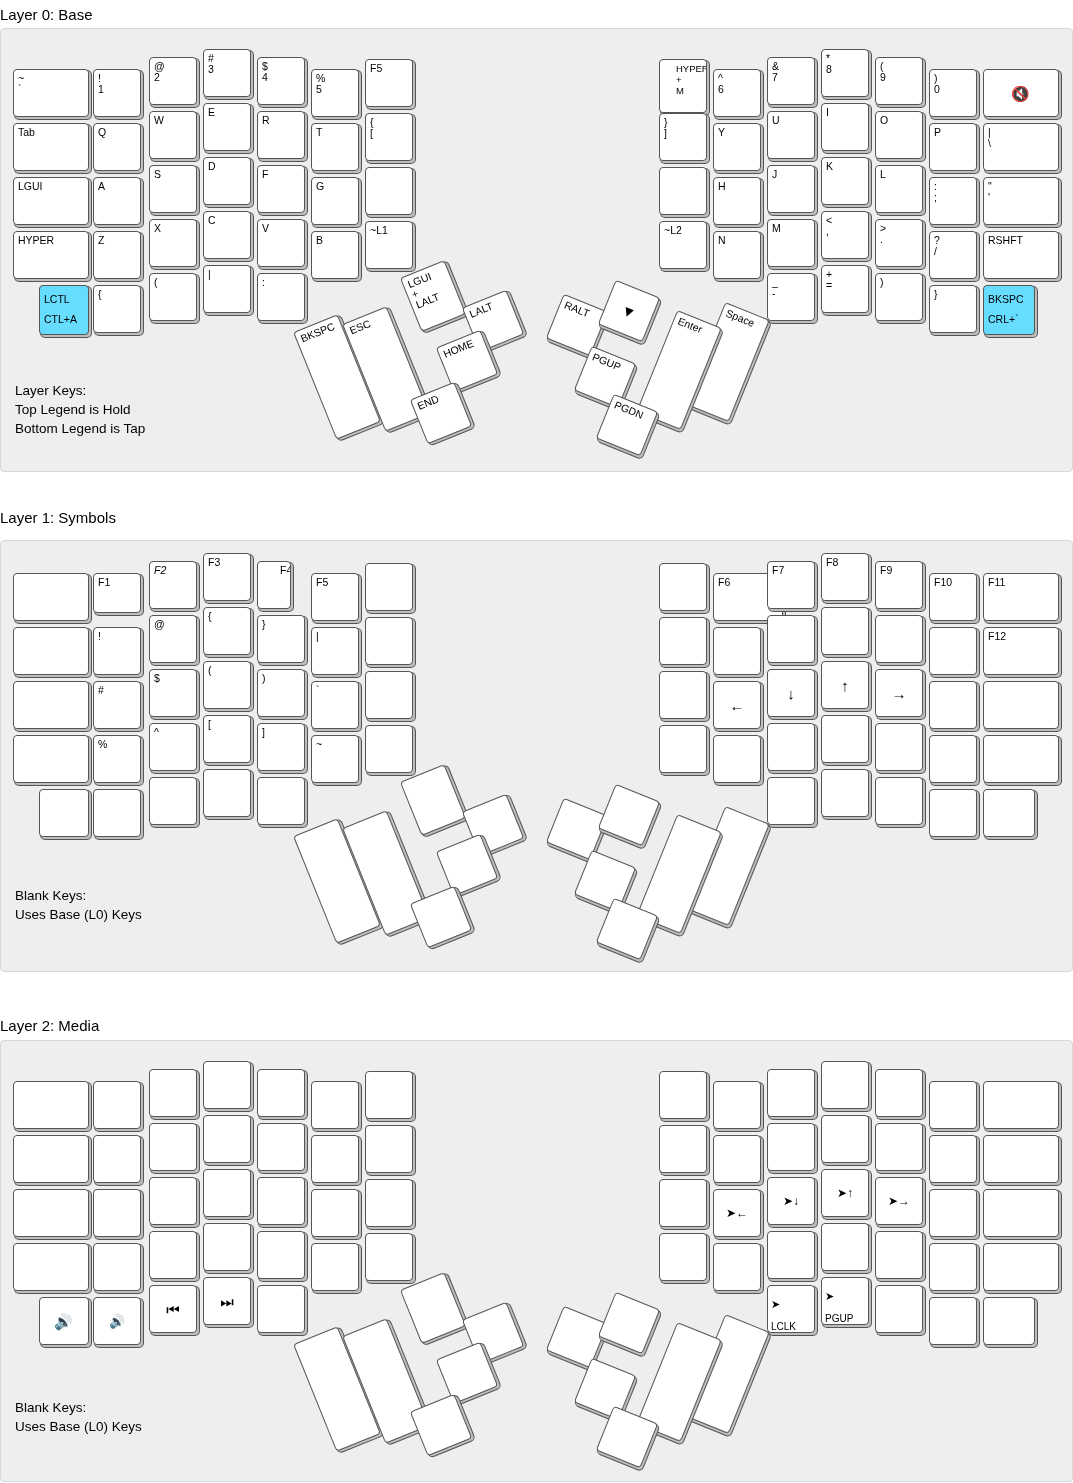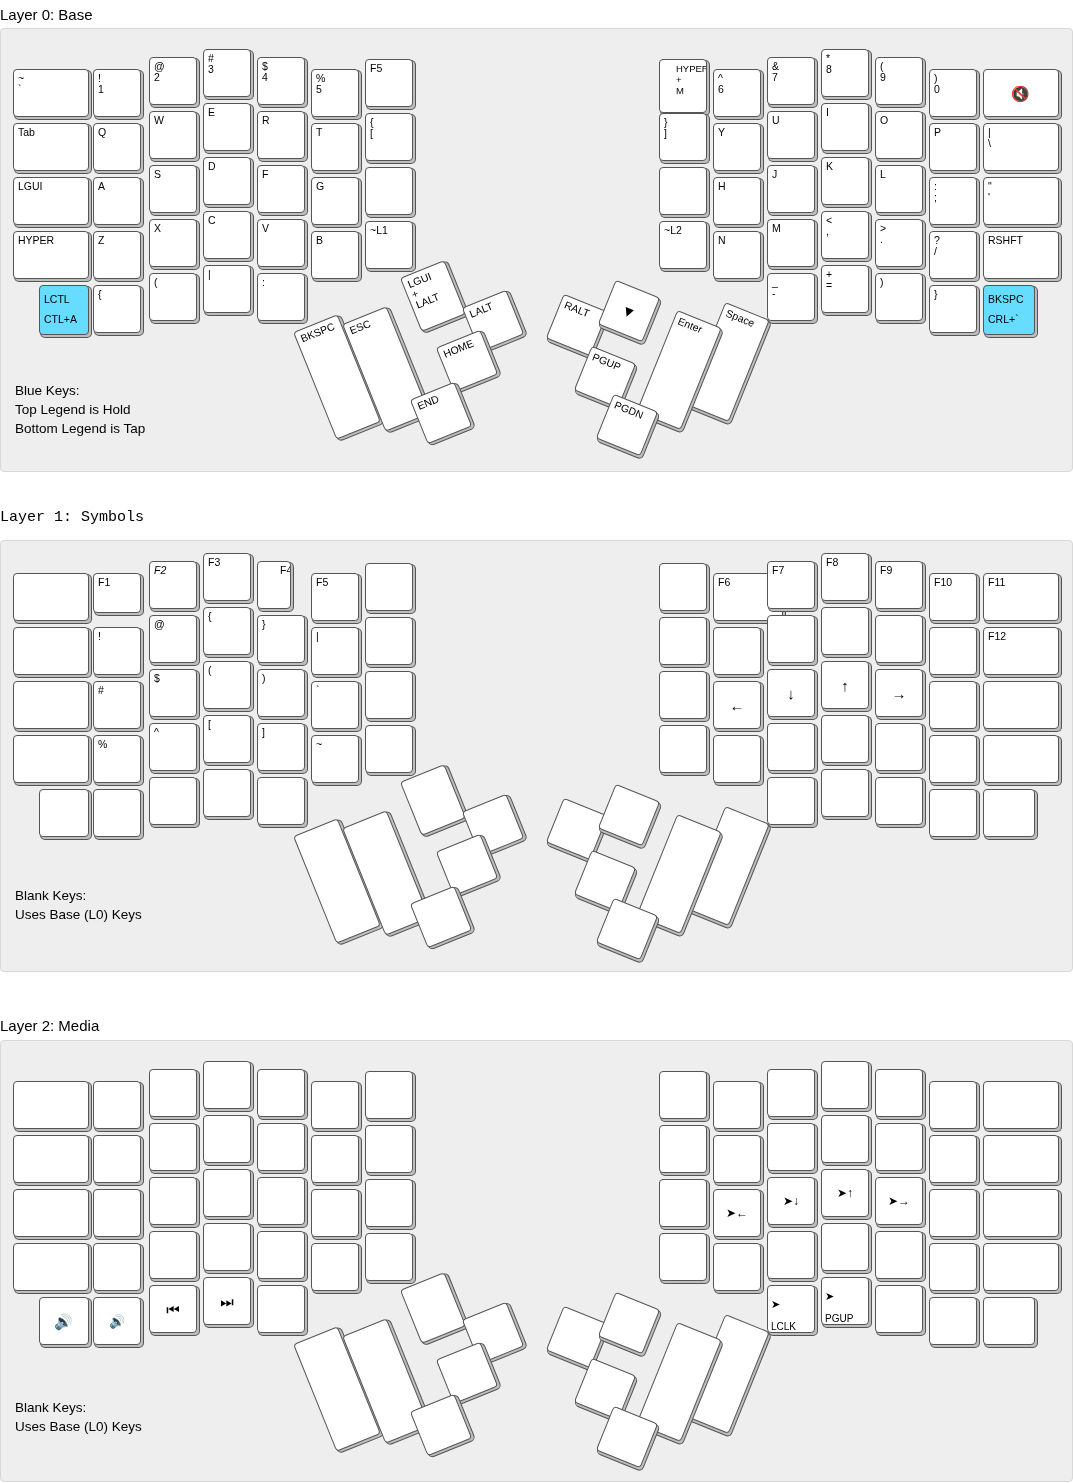--- a/index.html
+++ b/index.html
@@ -146,26 +146,26 @@
 
   <div class="key center" style="left:982px;top:40px;width:76px;height:48px;"><span class="glyph">🔇</span></div>
   <div class="key" style="left:982px;top:94px;width:76px;height:48px;">|
 \</div>
   <div class="key" style="left:982px;top:148px;width:76px;height:48px;">"
 '</div>
   <div class="key" style="left:982px;top:202px;width:76px;height:48px;">RSHFT</div>
   <div class="key blue" style="left:982px;top:256px;width:52px;height:50px;line-height:20px;">BKSPC
 CRL+`</div>
 
-  <div class="note" style="left:14px;top:352px;">Blue Keys:
+  <div class="note" style="left:14px;top:352px;">Layer Keys:
 Top Legend is Hold
 Bottom Legend is Tap</div>
 </div>
 
-<div class="layer-title" style="position:absolute;left:0;top:509px;font-family:Liberation Mono, monospace;">Layer 1: Symbols</div>
+<div class="layer-title" style="position:absolute;left:0;top:509px;">Layer 1: Symbols</div>
 <div class="panel" style="left:0;top:540px;width:1071px;height:430px;position:absolute;">
 
   <div class="key" style="left:12px;top:32px;width:76px;height:48px;"></div>
   <div class="key" style="left:12px;top:86px;width:76px;height:48px;"></div>
   <div class="key" style="left:12px;top:140px;width:76px;height:48px;"></div>
   <div class="key" style="left:12px;top:194px;width:76px;height:48px;"></div>
   <div class="key" style="left:38px;top:248px;width:50px;height:48px;"></div>
 
   <div class="key" style="left:92px;top:32px;width:48px;height:40px;">F1</div>
   <div class="key" style="left:92px;top:86px;width:48px;height:48px;">!</div>

